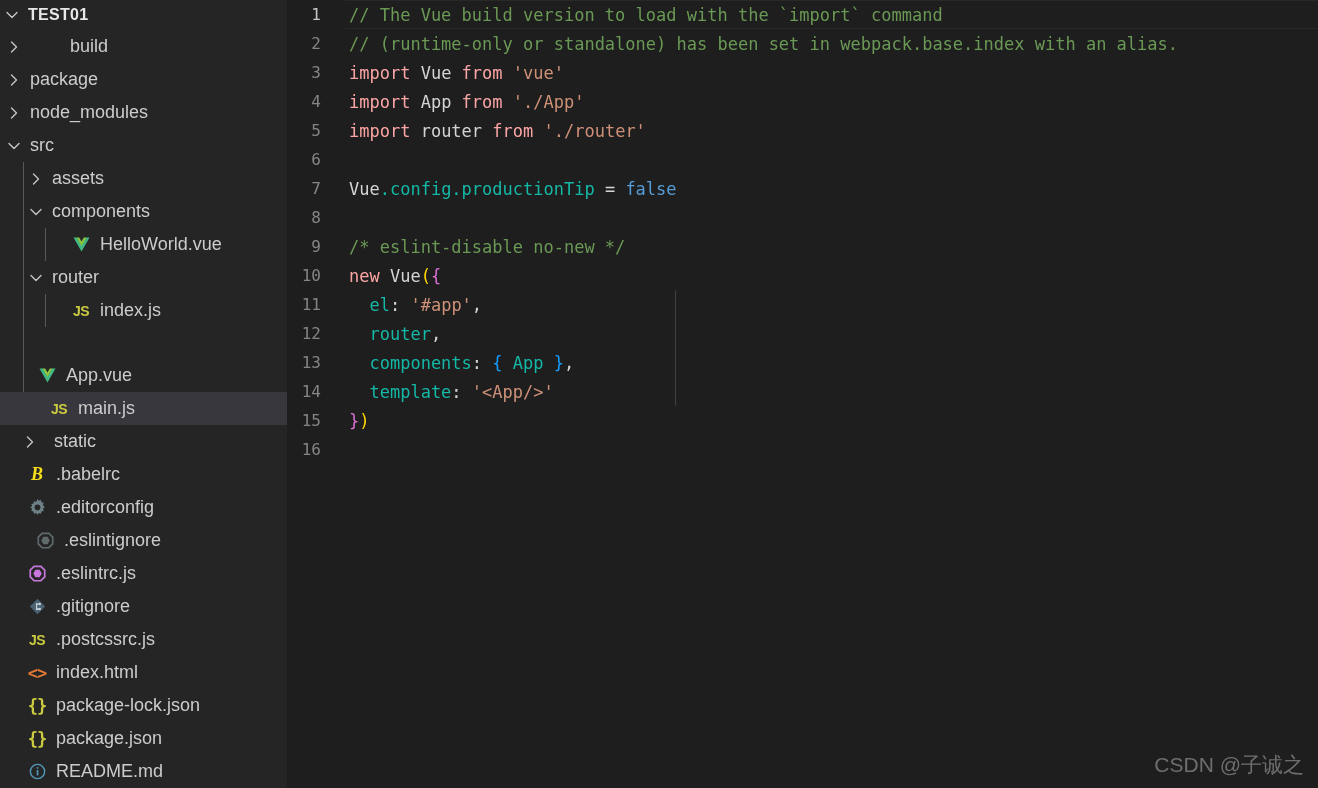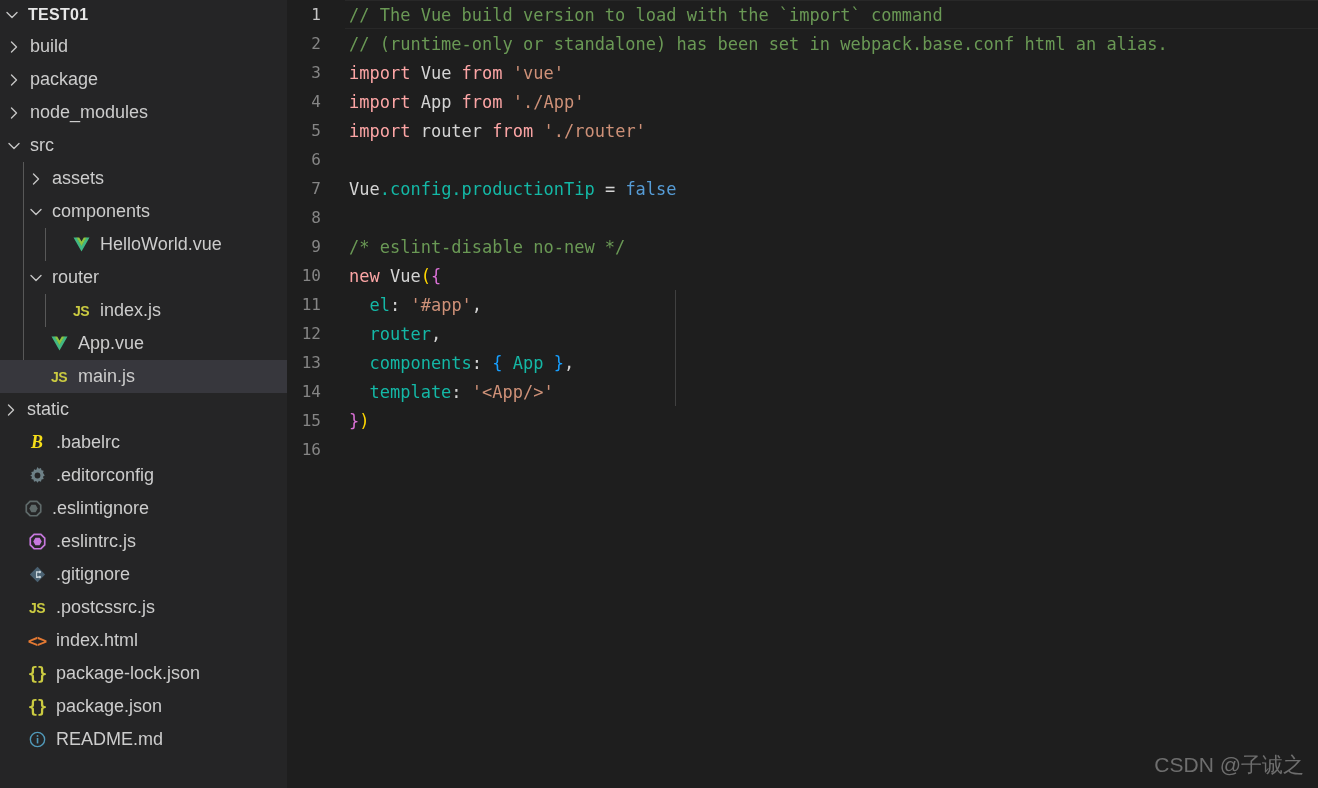--- a/index.html
+++ b/index.html
@@ -146,21 +146,21 @@
       </div>
     <div id="tree">
         <div class="tree-row root" style="padding-left: 2px;">
           <span class="twisty">
             <svg width="14" height="12" viewBox="0 0 14 12">
               <path d="M2 3.5 L7 8.5 L12 3.5" fill="none" stroke="#c5c5c5" stroke-width="1.4" stroke-linecap="round" stroke-linejoin="round"></path>
             </svg>
           </span>
           <span class="flabel">TEST01</span>
         </div>
-        <div class="tree-row" style="padding-left: 4px;">
+        <div class="tree-row" style="padding-left: 4px; gap: 40px;">
           <span class="twisty">
             <svg width="12" height="14" viewBox="0 0 12 14">
               <path d="M3.5 2 L8.5 7 L3.5 12" fill="none" stroke="#c5c5c5" stroke-width="1.4" stroke-linecap="round" stroke-linejoin="round"></path>
             </svg>
           </span>
           <span class="flabel">build</span>
         </div>
         <div class="tree-row" style="padding-left: 4px;">
           <span class="twisty">
             <svg width="12" height="14" viewBox="0 0 12 14">
@@ -219,38 +219,38 @@
           </span>
           <span class="flabel">router</span>
         </div>
         <div class="tree-row" style="padding-left: 48px;">
           <span class="twisty hidden"></span>
           <span class="ficon">
             <span style="color:#cbcb41;font-size:14px;font-weight:bold;font-family:'Liberation Sans',sans-serif;letter-spacing:-.5px;">JS</span>
           </span>
           <span class="flabel">index.js</span>
         </div>
-        <div class="tree-row" style="padding-left: 26px;">
+        <div class="tree-row" style="padding-left: 14px; margin-top: 32px;">
           <span class="twisty hidden"></span>
           <span class="ficon">
             <svg width="17" height="15" viewBox="0 0 17 15">
               <path d="M0.5 0.5 H4 L8.5 8.5 L13 0.5 H16.5 L8.5 14.5 Z" fill="#41b883"></path>
               <path d="M3.6 0.5 H6.2 L8.5 4.6 L10.8 0.5 H13.4 L8.5 9 Z" fill="#8dc63f"></path>
             </svg>
           </span>
           <span class="flabel">App.vue</span>
         </div>
         <div class="tree-row selected" style="padding-left: 26px;">
           <span class="twisty hidden"></span>
           <span class="ficon">
             <span style="color:#cbcb41;font-size:14px;font-weight:bold;font-family:'Liberation Sans',sans-serif;letter-spacing:-.5px;">JS</span>
           </span>
           <span class="flabel">main.js</span>
         </div>
-        <div class="tree-row" style="padding-left: 1px;">
+        <div class="tree-row" style="padding-left: 20px; gap: 8px;">
           <span class="twisty">
             <svg width="12" height="14" viewBox="0 0 12 14">
               <path d="M3.5 2 L8.5 7 L3.5 12" fill="none" stroke="#c5c5c5" stroke-width="1.4" stroke-linecap="round" stroke-linejoin="round"></path>
             </svg>
           </span>
           <span class="flabel">static</span>
         </div>
         <div class="tree-row" style="padding-left: 4px;">
           <span class="twisty hidden"></span>
           <span class="ficon">
@@ -261,21 +261,21 @@
         <div class="tree-row" style="padding-left: 4px;">
           <span class="twisty hidden"></span>
           <span class="ficon">
             <svg width="17" height="17" viewBox="0 0 20 20">
               <path fill="#6d8086" d="M10 0l1.6 2.1 2.5-.9.6 2.6 2.6.6-.9 2.5L18.5 10l-2.1 1.6.9 2.5-2.6.6-.6 2.6-2.5-.9L10 18.5l-1.6-2.1-2.5.9-.6-2.6-2.6-.6.9-2.5L1.5 10l2.1-1.6-.9-2.5 2.6-.6.6-2.6 2.5.9z"></path>
               <circle cx="10" cy="10" r="3.4" fill="#252526"></circle>
             </svg>
           </span>
           <span class="flabel">.editorconfig</span>
         </div>
-        <div class="tree-row" style="padding-left: 0;">
+        <div class="tree-row" style="padding-left: 12px;">
           <span class="twisty hidden"></span>
           <span class="ficon">
             <svg width="17" height="17" viewBox="0 0 20 20">
               <path d="M6 1.5 H14 L18.5 6 V14 L14 18.5 H6 L1.5 14 V6 Z" fill="none" stroke="#5f6a6a" stroke-width="2"></path>
               <path d="M7.5 5.5 H12.5 L15 10 L12.5 14.5 H7.5 L5 10 Z" fill="#5f6a6a"></path>
             </svg>
           </span>
           <span class="flabel">.eslintignore</span>
         </div>
         <div class="tree-row" style="padding-left: 4px;">
@@ -339,21 +339,21 @@
           </span>
           <span class="flabel">README.md</span>
         </div>
       </div>
   </div>
 
   <div class="editor">
     <div class="editor-indent-guide" id="ed-guide" style="top: 290px; height: 116px;"></div>
     <div id="code">
         <div class="code-line active"><span class="lnum">1</span><span class="ctext-wrap"><span class="ctext"><span class="t-com">// The Vue build version to load with the `import` command</span></span></span></div>
-        <div class="code-line"><span class="lnum">2</span><span class="ctext-wrap"><span class="ctext"><span class="t-com">// (runtime-only or standalone) has been set in webpack.base.conf html an alias.</span></span></span></div>
+        <div class="code-line"><span class="lnum">2</span><span class="ctext-wrap"><span class="ctext"><span class="t-com">// (runtime-only or standalone) has been set in webpack.base.index with an alias.</span></span></span></div>
         <div class="code-line"><span class="lnum">3</span><span class="ctext-wrap"><span class="ctext"><span class="t-kw">import </span><span class="t-id">Vue </span><span class="t-kw">from </span><span class="t-str">'vue'</span></span></span></div>
         <div class="code-line"><span class="lnum">4</span><span class="ctext-wrap"><span class="ctext"><span class="t-kw">import </span><span class="t-id">App </span><span class="t-kw">from </span><span class="t-str">'./App'</span></span></span></div>
         <div class="code-line"><span class="lnum">5</span><span class="ctext-wrap"><span class="ctext"><span class="t-kw">import </span><span class="t-id">router </span><span class="t-kw">from </span><span class="t-str">'./router'</span></span></span></div>
         <div class="code-line"><span class="lnum">6</span><span class="ctext-wrap"><span class="ctext"></span></span></div>
         <div class="code-line"><span class="lnum">7</span><span class="ctext-wrap"><span class="ctext"><span class="t-id">Vue</span><span class="t-prop">.config.productionTip </span><span class="t-id">= </span><span class="t-const">false</span></span></span></div>
         <div class="code-line"><span class="lnum">8</span><span class="ctext-wrap"><span class="ctext"></span></span></div>
         <div class="code-line"><span class="lnum">9</span><span class="ctext-wrap"><span class="ctext"><span class="t-com">/* eslint-disable no-new */</span></span></span></div>
         <div class="code-line"><span class="lnum">10</span><span class="ctext-wrap"><span class="ctext"><span class="t-kw">new </span><span class="t-id">Vue</span><span class="b-y">(</span><span class="b-p">{</span></span></span></div>
         <div class="code-line"><span class="lnum">11</span><span class="ctext-wrap"><span class="ctext"><span class="t-prop">  el</span><span class="t-id">: </span><span class="t-str">'#app'</span><span class="t-id">,</span></span></span></div>
         <div class="code-line"><span class="lnum">12</span><span class="ctext-wrap"><span class="ctext"><span class="t-prop">  router</span><span class="t-id">,</span></span></span></div>

